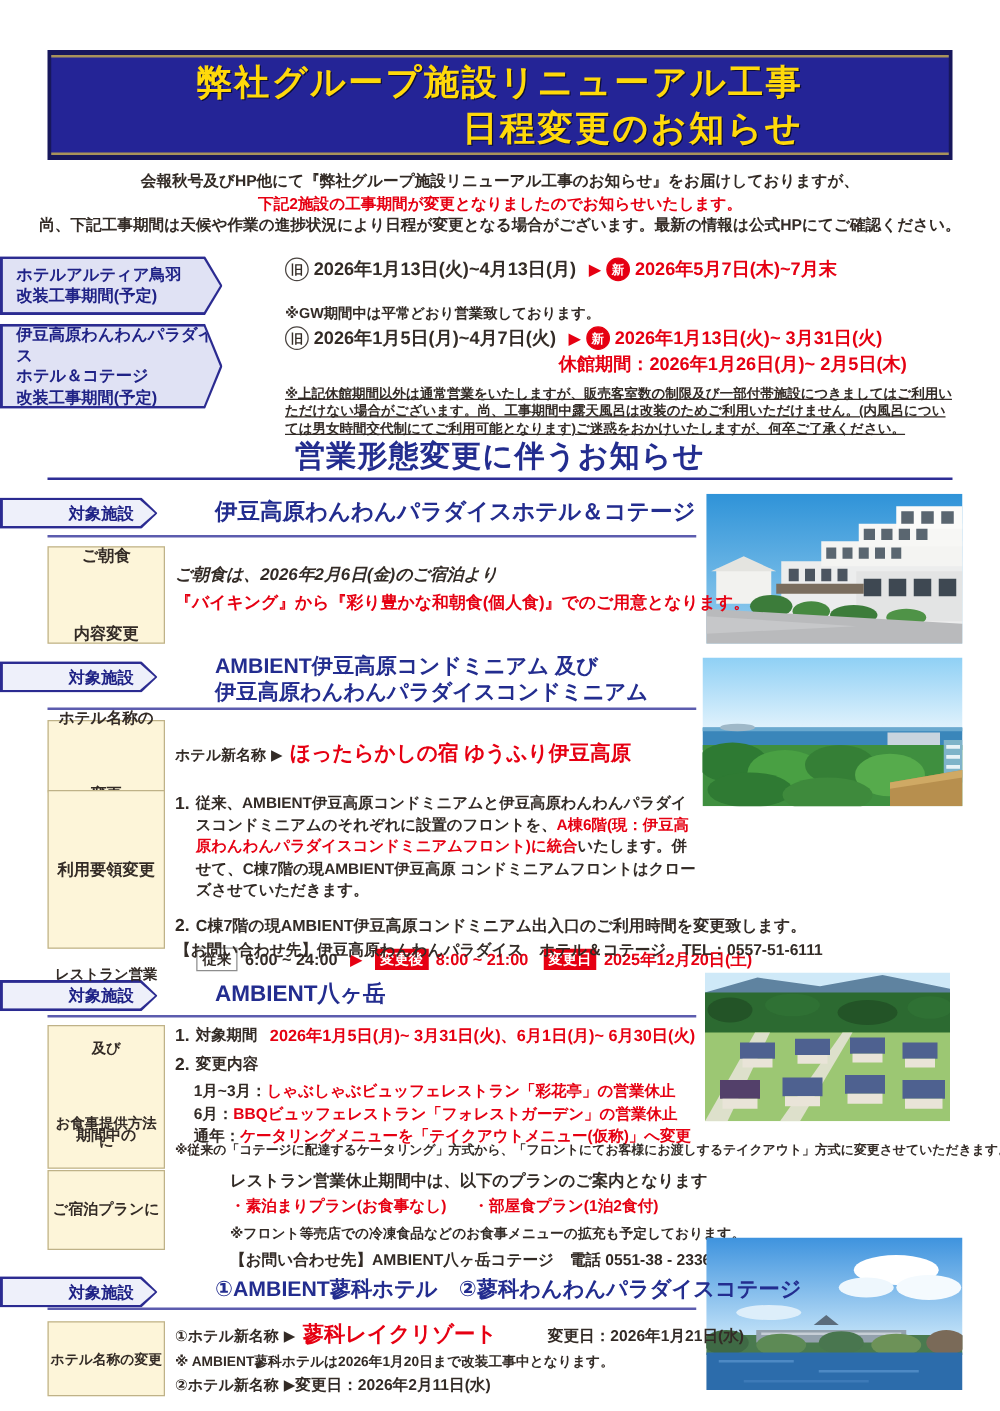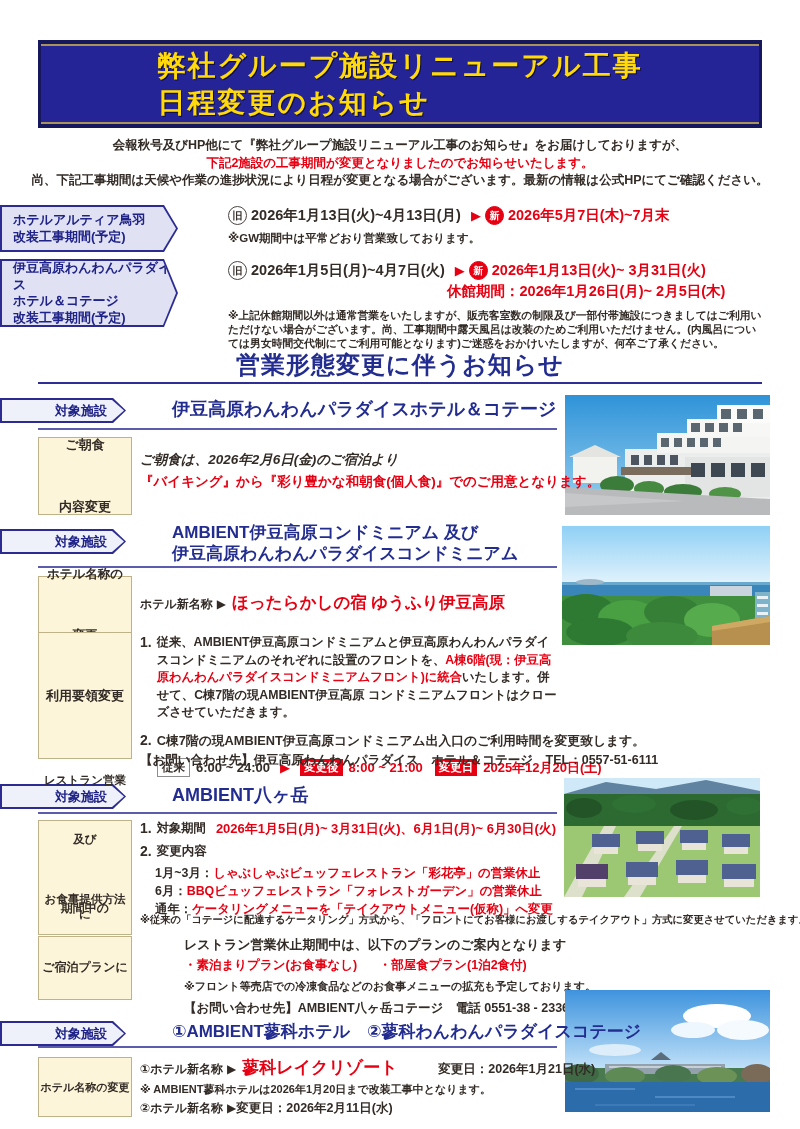--- a/index.html
+++ b/index.html
@@ -4,21 +4,21 @@
 <style>
   html,body{margin:0;padding:0;background:#ffffff;}
   body{width:800px;font-family:"Liberation Sans","DejaVu Sans",sans-serif;}
   .page{position:relative;width:800px;height:1129px;background:#ffffff;overflow:hidden;}
 
   
   .banner{position:absolute;left:38px;top:40px;width:724px;height:88px;background:#17175c;}
   .banner-inner{position:absolute;left:3px;right:3px;top:4px;bottom:4px;background:#242496;
     border-top:2px solid #a8935a;border-bottom:2px solid #a8935a;
     display:flex;flex-direction:column;align-items:center;justify-content:center;}
-  .banner-title{color:#ffd90a;font-size:28px;font-weight:bold;line-height:37px;letter-spacing:2px;text-align:left;
+  .banner-title{color:#ffd90a;font-size:28px;font-weight:bold;line-height:37px;letter-spacing:2px;text-align:right;
     text-shadow:1px 1px 0 #0d0d3a;}
 
   
   .intro{position:absolute;left:0;top:137px;width:800px;text-align:center;font-weight:bold;}
   .intro-line{font-size:12.5px;line-height:17.5px;color:#332b26;}
   .intro-line.red{color:#e60012;}
 
   
   .plabel{position:absolute;width:178px;background:#2b2b91;
     clip-path:polygon(0 0,calc(100% - 14px) 0,100% 50%,calc(100% - 14px) 100%,0 100%);}
@@ -37,22 +37,22 @@
   
   .sched{position:absolute;left:228px;font-weight:bold;color:#332b26;}
   .sched-row{font-size:14.5px;display:flex;align-items:center;white-space:nowrap;}
   .badge{display:inline-flex;align-items:center;justify-content:center;width:17px;height:17px;border-radius:50%;
     font-size:10px;font-weight:bold;margin-right:4px;flex:0 0 auto;}
   .badge-old{border:1.5px solid #4a4440;color:#332b26;background:#fff;}
   .badge-new{background:#e60012;color:#fff;border:1.5px solid #e60012;margin-left:8px;}
   .tri{color:#e60012;margin:0 4px 0 10px;font-size:13px;}
   .red{color:#e60012;}
   .dark{color:#332b26;}
-  .small-note{font-size:11.5px;margin-top:6px;}
-  .fine{font-size:10.8px;line-height:14px;margin-top:7px;width:534px;white-space:normal;}
+  .small-note{font-size:11.5px;margin-top:18px;}
+  .fine{font-size:10.8px;line-height:14px;margin-top:7px;width:534px;white-space:normal;text-decoration:underline;}
   .closure{font-size:14.5px;color:#e60012;margin-left:219px;margin-top:2px;}
 
   
   .sec-title{position:absolute;left:0;top:349px;width:800px;text-align:center;
     font-size:24px;font-weight:bold;color:#232d8f;letter-spacing:1px;}
   .rule-main{position:absolute;left:38px;top:382px;width:724px;height:2px;background:#2e2e96;}
   .rule{position:absolute;left:38px;width:519px;height:2px;background:#5c5cae;}
 
   .sec-head{position:absolute;left:172px;font-weight:bold;color:#232d8f;}
 

